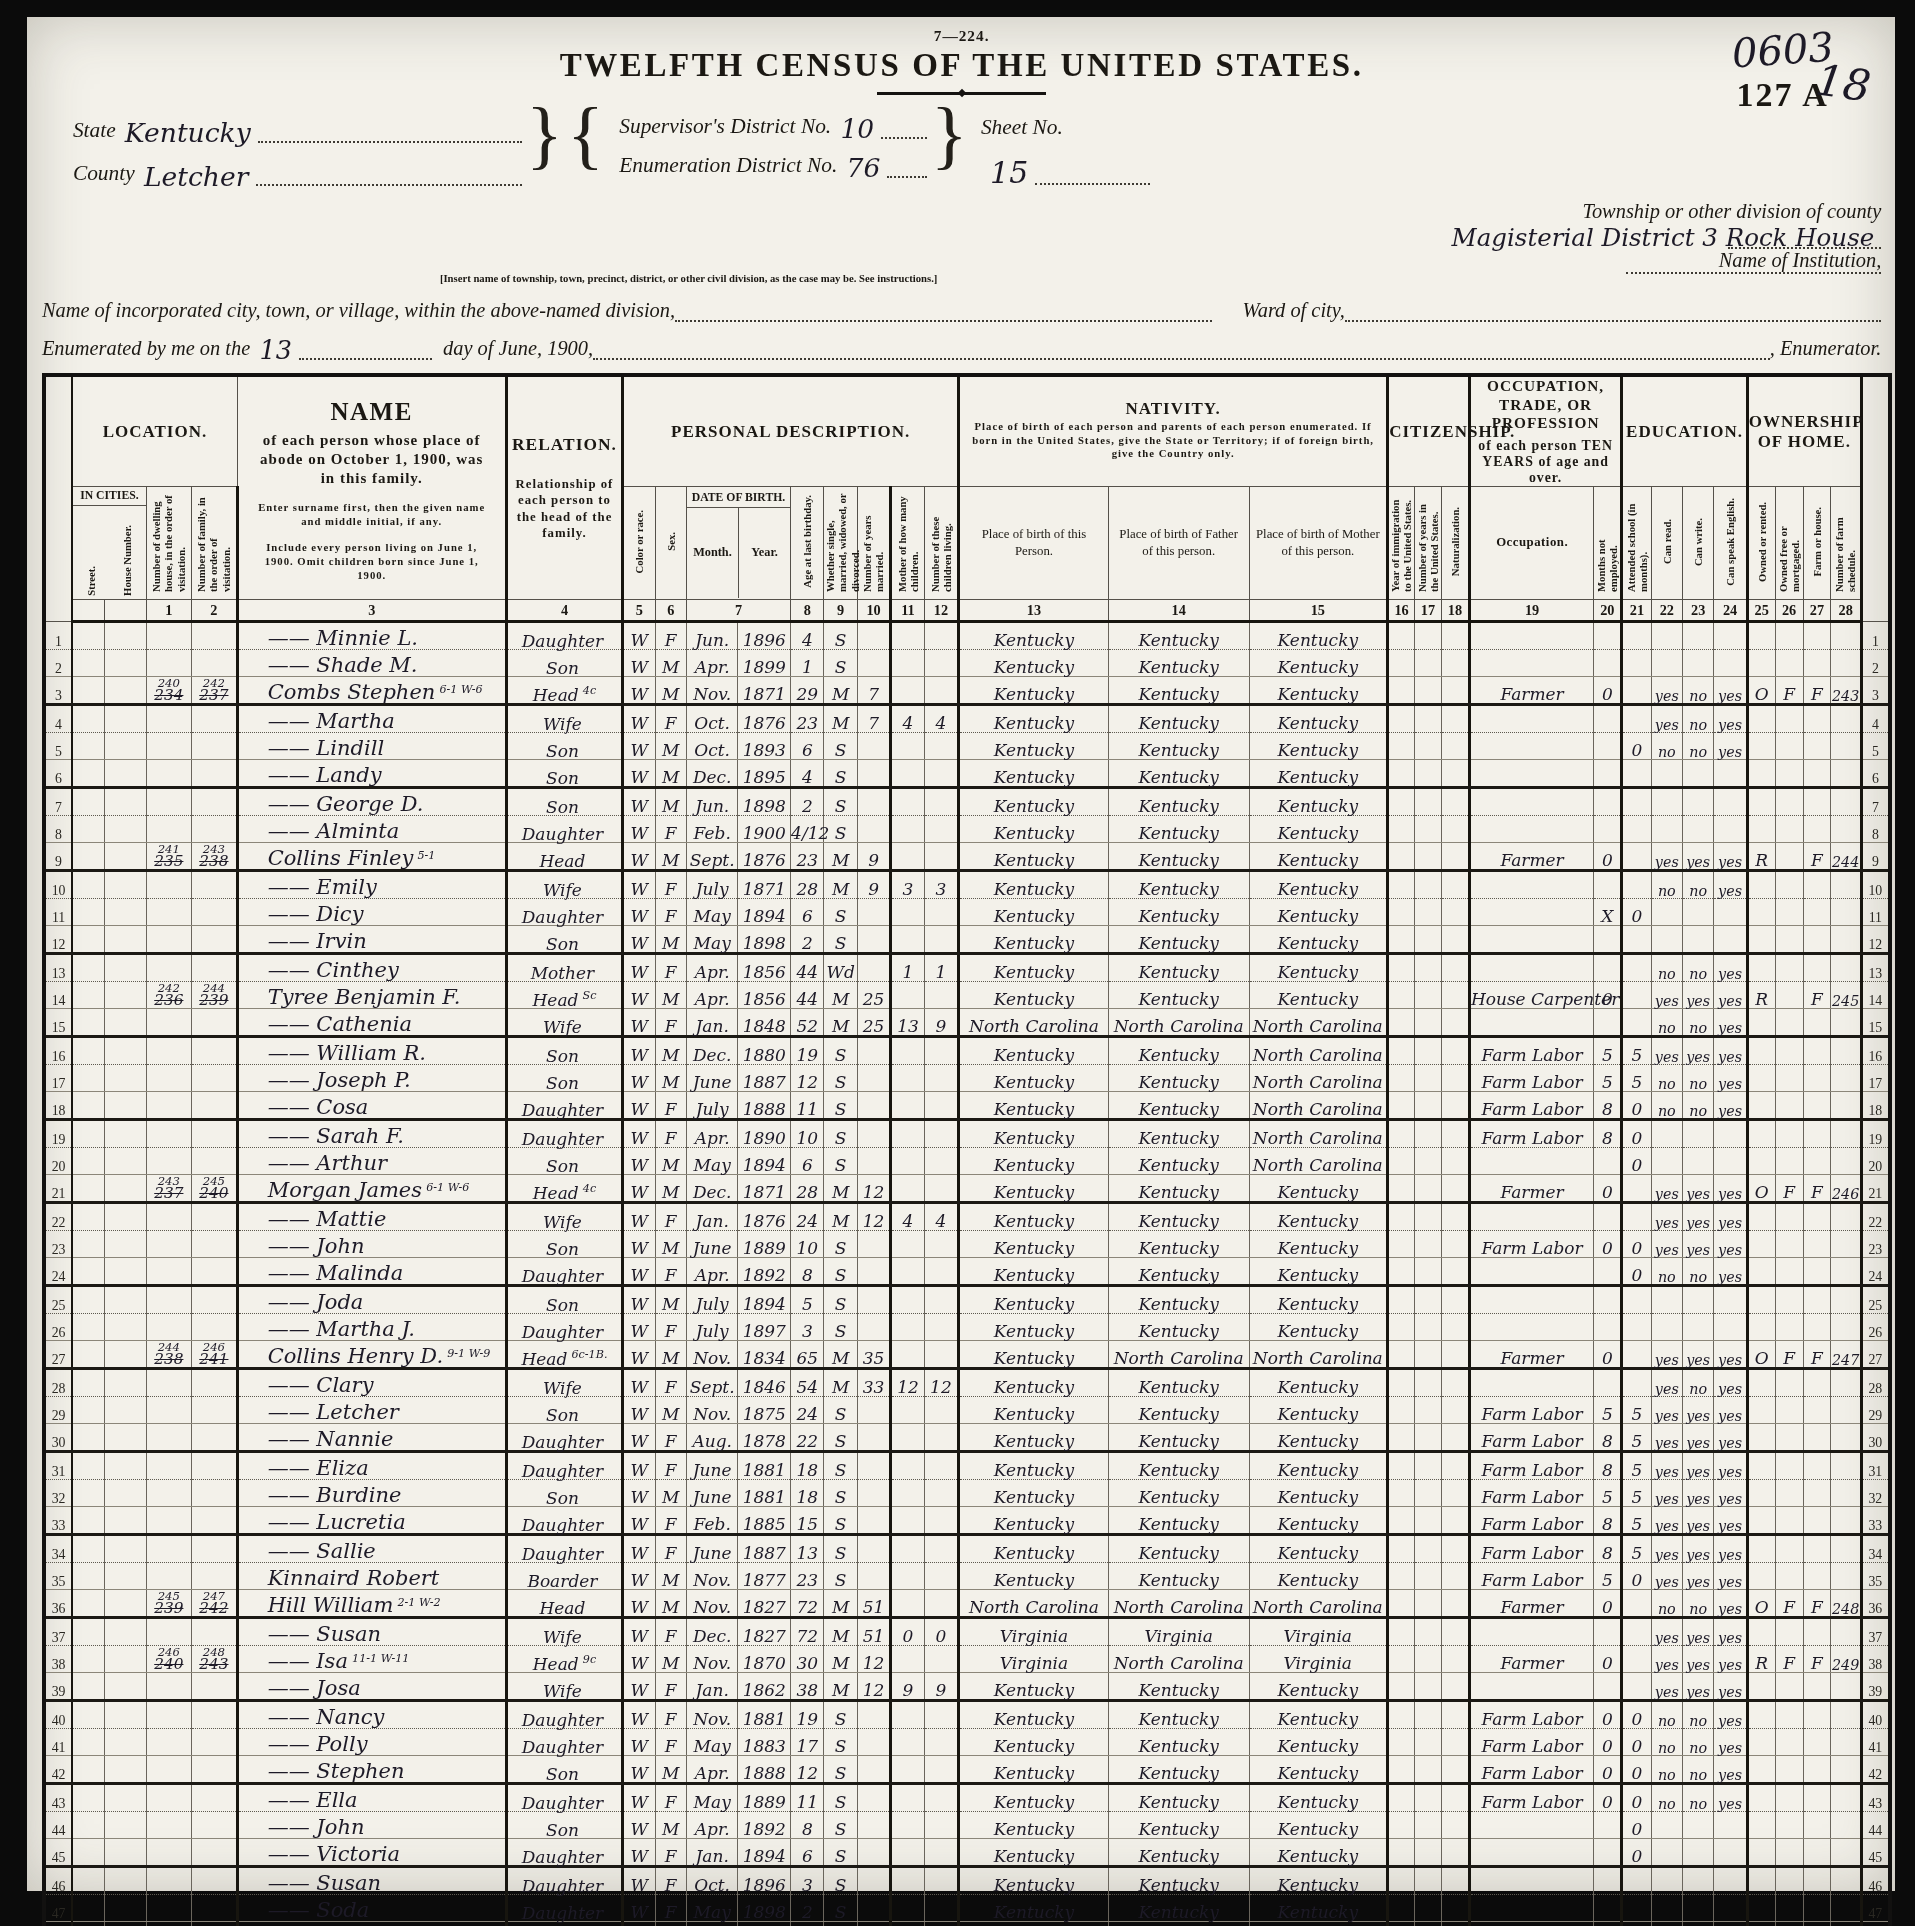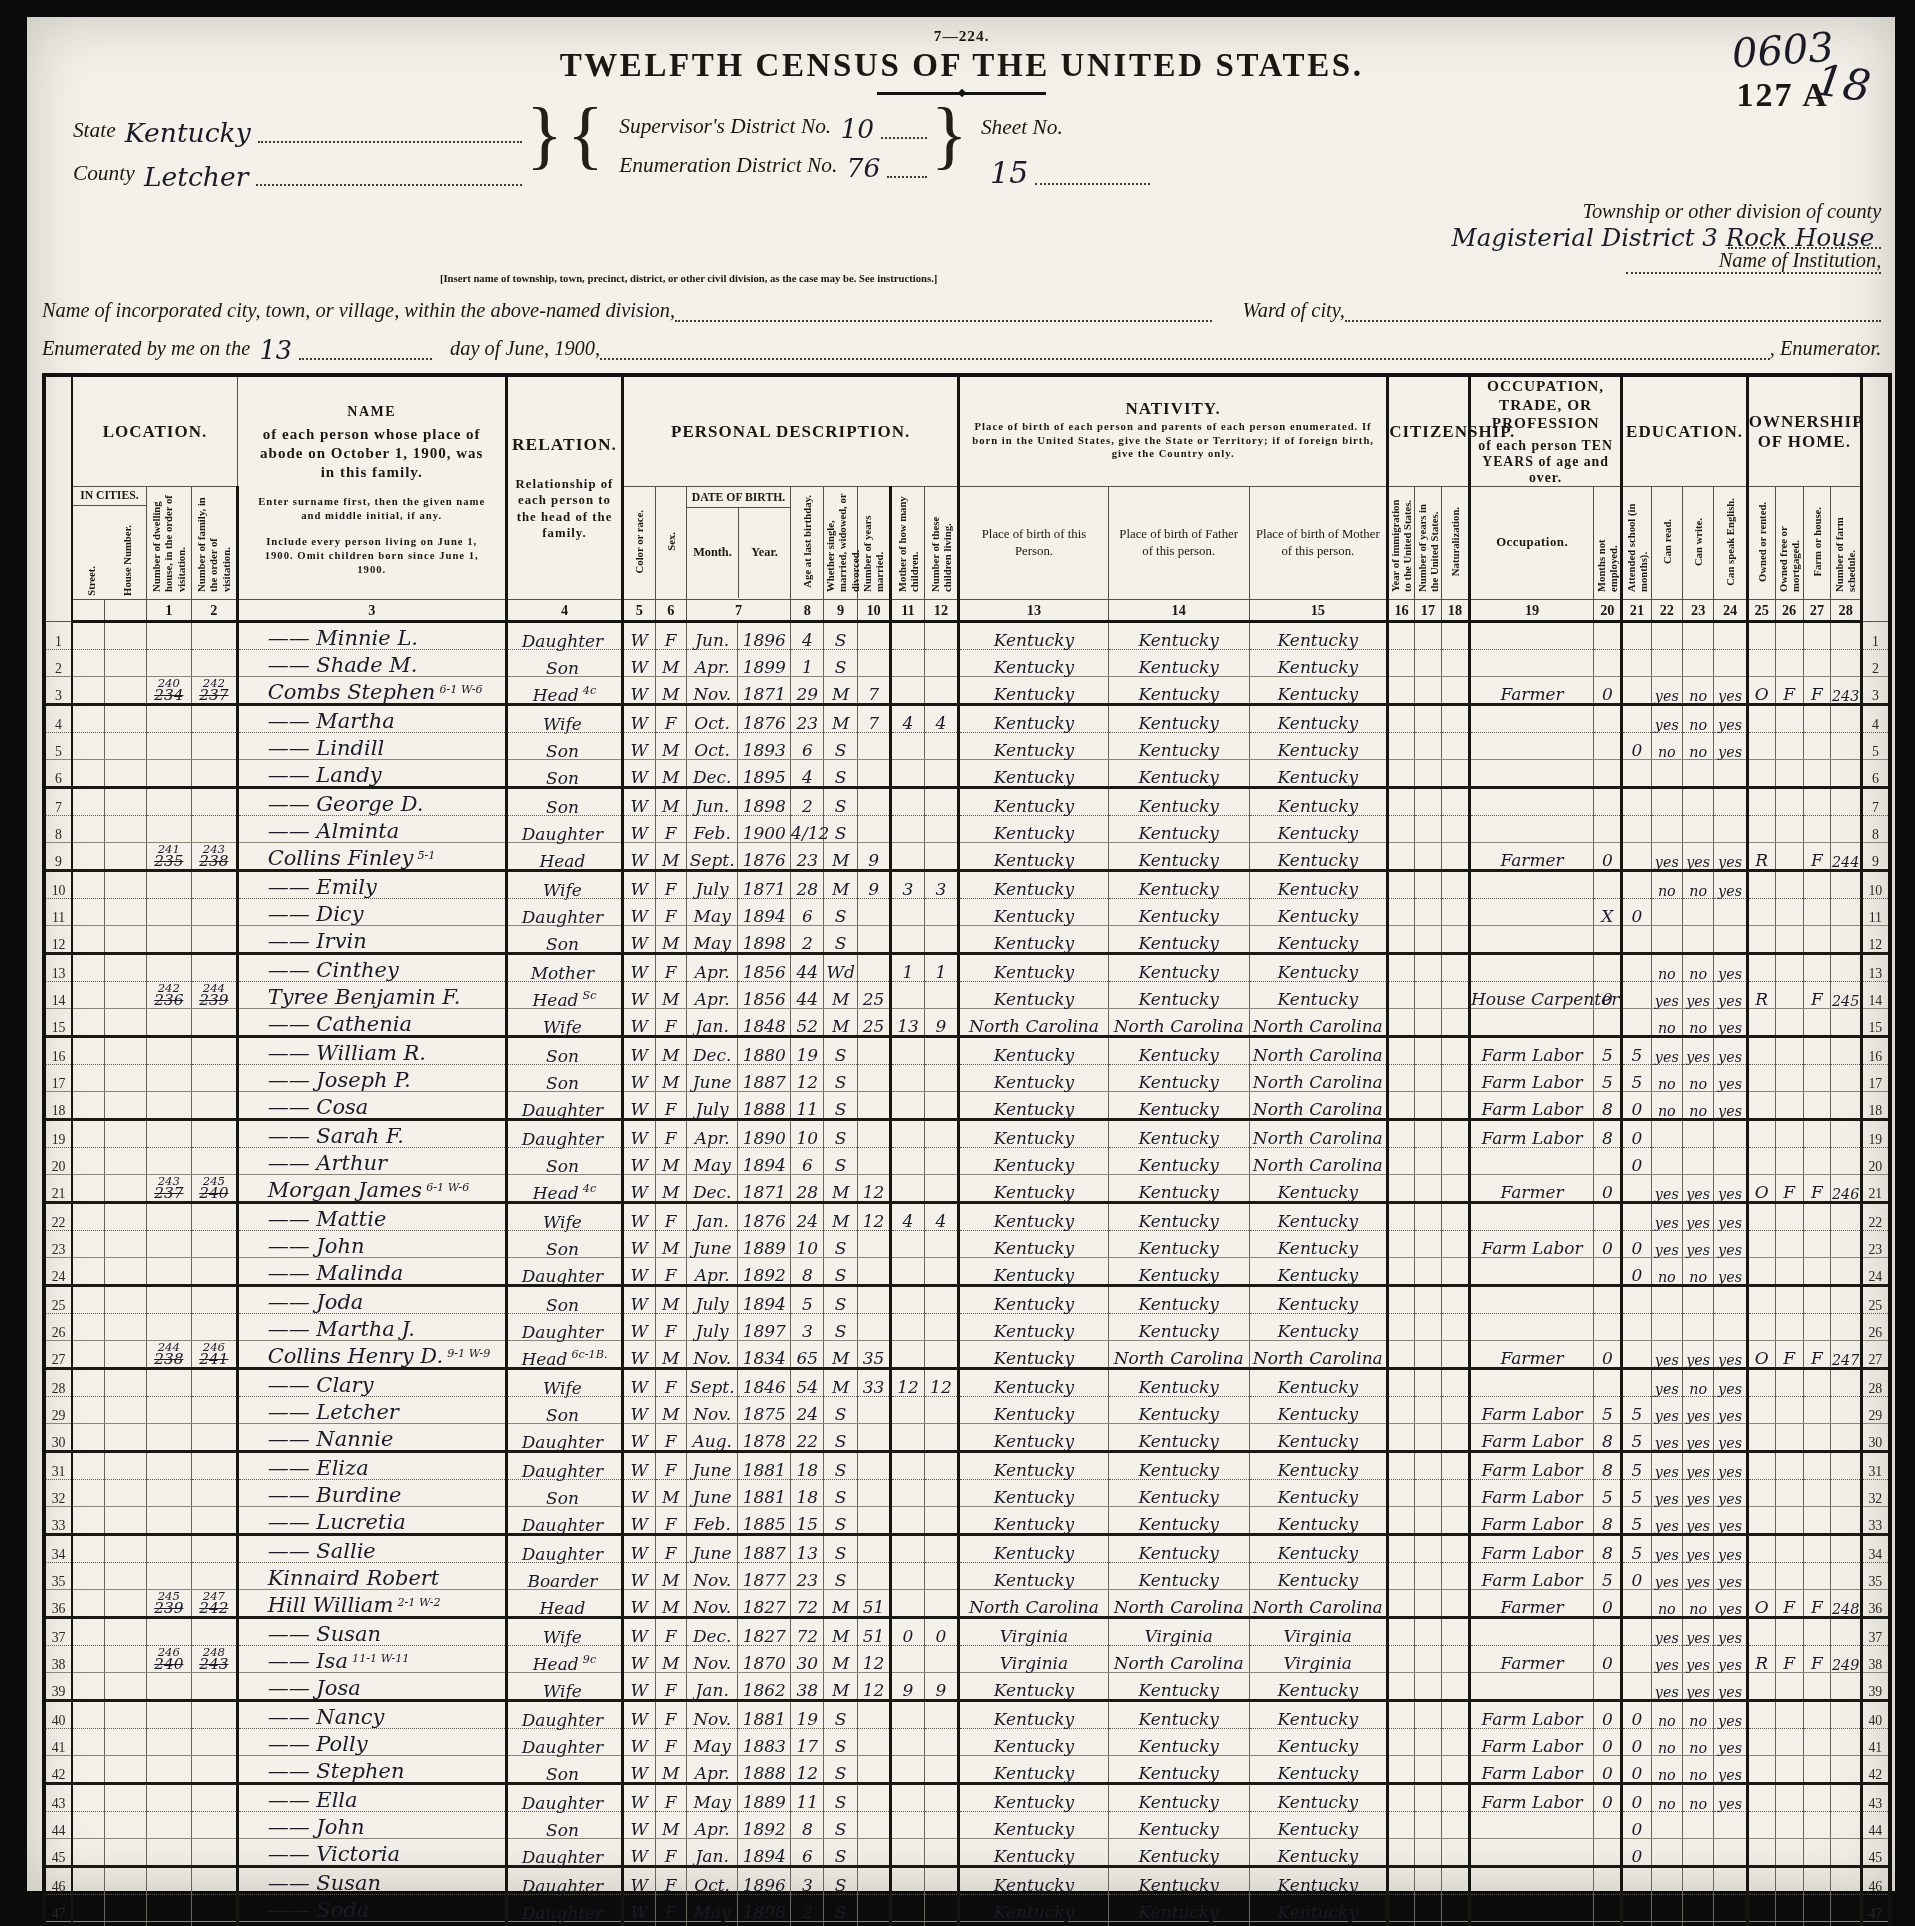--- a/index.html
+++ b/index.html
@@ -45,21 +45,21 @@
   thead th{vertical-align:middle;border-right:1.5px solid #55514a;border-bottom:1.5px solid #55514a;
            font-weight:normal;}
   .sb{border-right:3.1px solid #17150f !important;}
   .sec{font-weight:bold;font-size:17px;letter-spacing:1px;text-align:center;height:32px;}
   .sublab{height:110px;text-align:center;}
   .vert{writing-mode:vertical-rl;transform:rotate(180deg);display:inline-block;
         font-size:10.7px;font-weight:bold;line-height:1.15;max-height:101px;text-align:left;}
   .numrow th{height:20.4px;font-weight:bold;font-size:14.3px;text-align:center;border-bottom:3.1px solid #17150f;}
   .gut{text-align:center;font-size:13.8px;color:#2a2822;border-right:2.6px solid #17150f;}
   .gutR{border-left:2.6px solid #17150f;border-right:none;}
-  .namehead .t{font-weight:bold;font-size:14px;letter-spacing:1.5px;margin:4.1px 0 5.1px 0;}
+  .namehead .t{font-weight:bold;font-size:25px;letter-spacing:1.5px;margin:4.1px 0 5.1px 0;}
   .namehead .d{font-size:15px;line-height:1.25;padding:0 13.3px;}
   .namehead .n1{font-size:10.7px;font-weight:bold;margin-top:13.3px;padding:0 15.3px;line-height:1.3;}
   .namehead .n2{font-size:10.7px;font-weight:bold;margin-top:12.3px;padding:0 15.3px;line-height:1.3;}
   .relhead .d{font-size:12.8px;padding:0 7.1px;line-height:1.3;}
   .nat .d{font-size:10.7px;font-weight:bold;line-height:1.25;padding:1px 10.2px 3.1px 10.2px;}
   .pob{font-size:12.8px;line-height:1.3;padding:0 4.1px;}
   .occ-t{font-size:15.3px;font-weight:bold;line-height:1.2;padding:0 5.1px;}
   .occ-d{font-size:13.8px;margin-top:5.1px;padding:0 7.1px;}
   .occlab{font-size:12.8px;font-weight:bold;letter-spacing:0.5px;}
   .dob-t{font-size:11.7px;font-weight:bold;border-bottom:1.5px solid #55514a;padding:3.1px 0;}
@@ -153,21 +153,21 @@
     <span class="lbl">Name of incorporated city, town, or village, within the above-named division,</span>
     <span class="dotline"></span>
     <span class="lbl" style="margin-left:31px">Ward of city,</span>
     <span class="dotline" style="min-width:133px"></span>
   </div>
 
   <div class="line5">
     <span class="lbl">Enumerated by me on the</span>
     <span class="hw hwv" style="font-size:25.5px">13</span>
     <span class="dotline" style="min-width:112px;max-width:133px"></span>
-    <span class="lbl" style="margin-left:18px">day of June, 1900,</span>
+    <span class="lbl" style="margin-left:11px">day of June, 1900,</span>
     <span class="dotline" style="min-width:460px"></span>
     <span class="lbl">, Enumerator.</span>
   </div>
 
   <table class="census">
     <colgroup>
       <col style="width:28px">
         <col style="width:32px">
         <col style="width:41px">
         <col style="width:45px">

